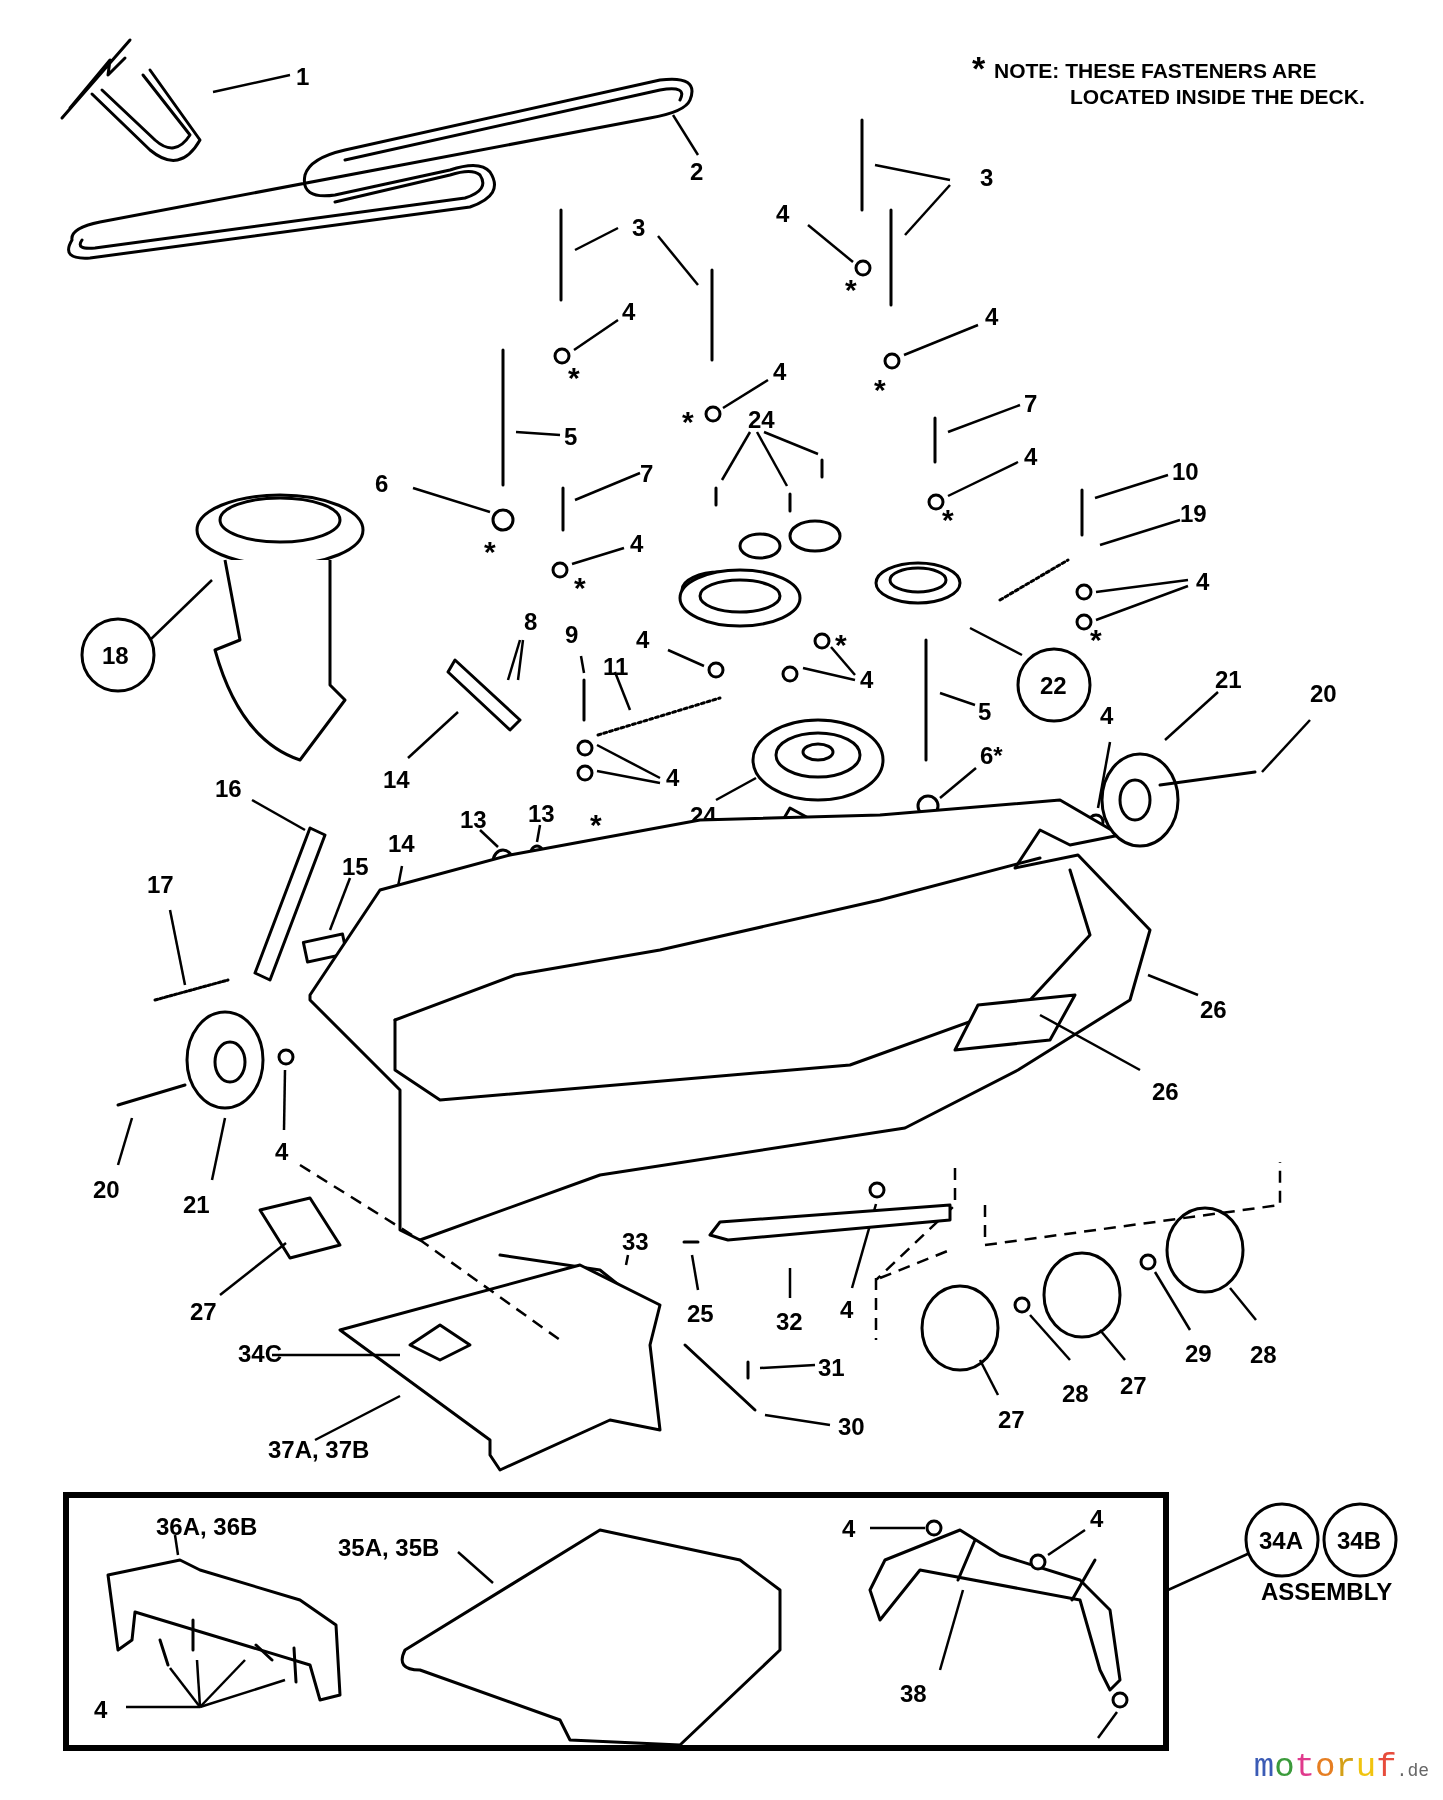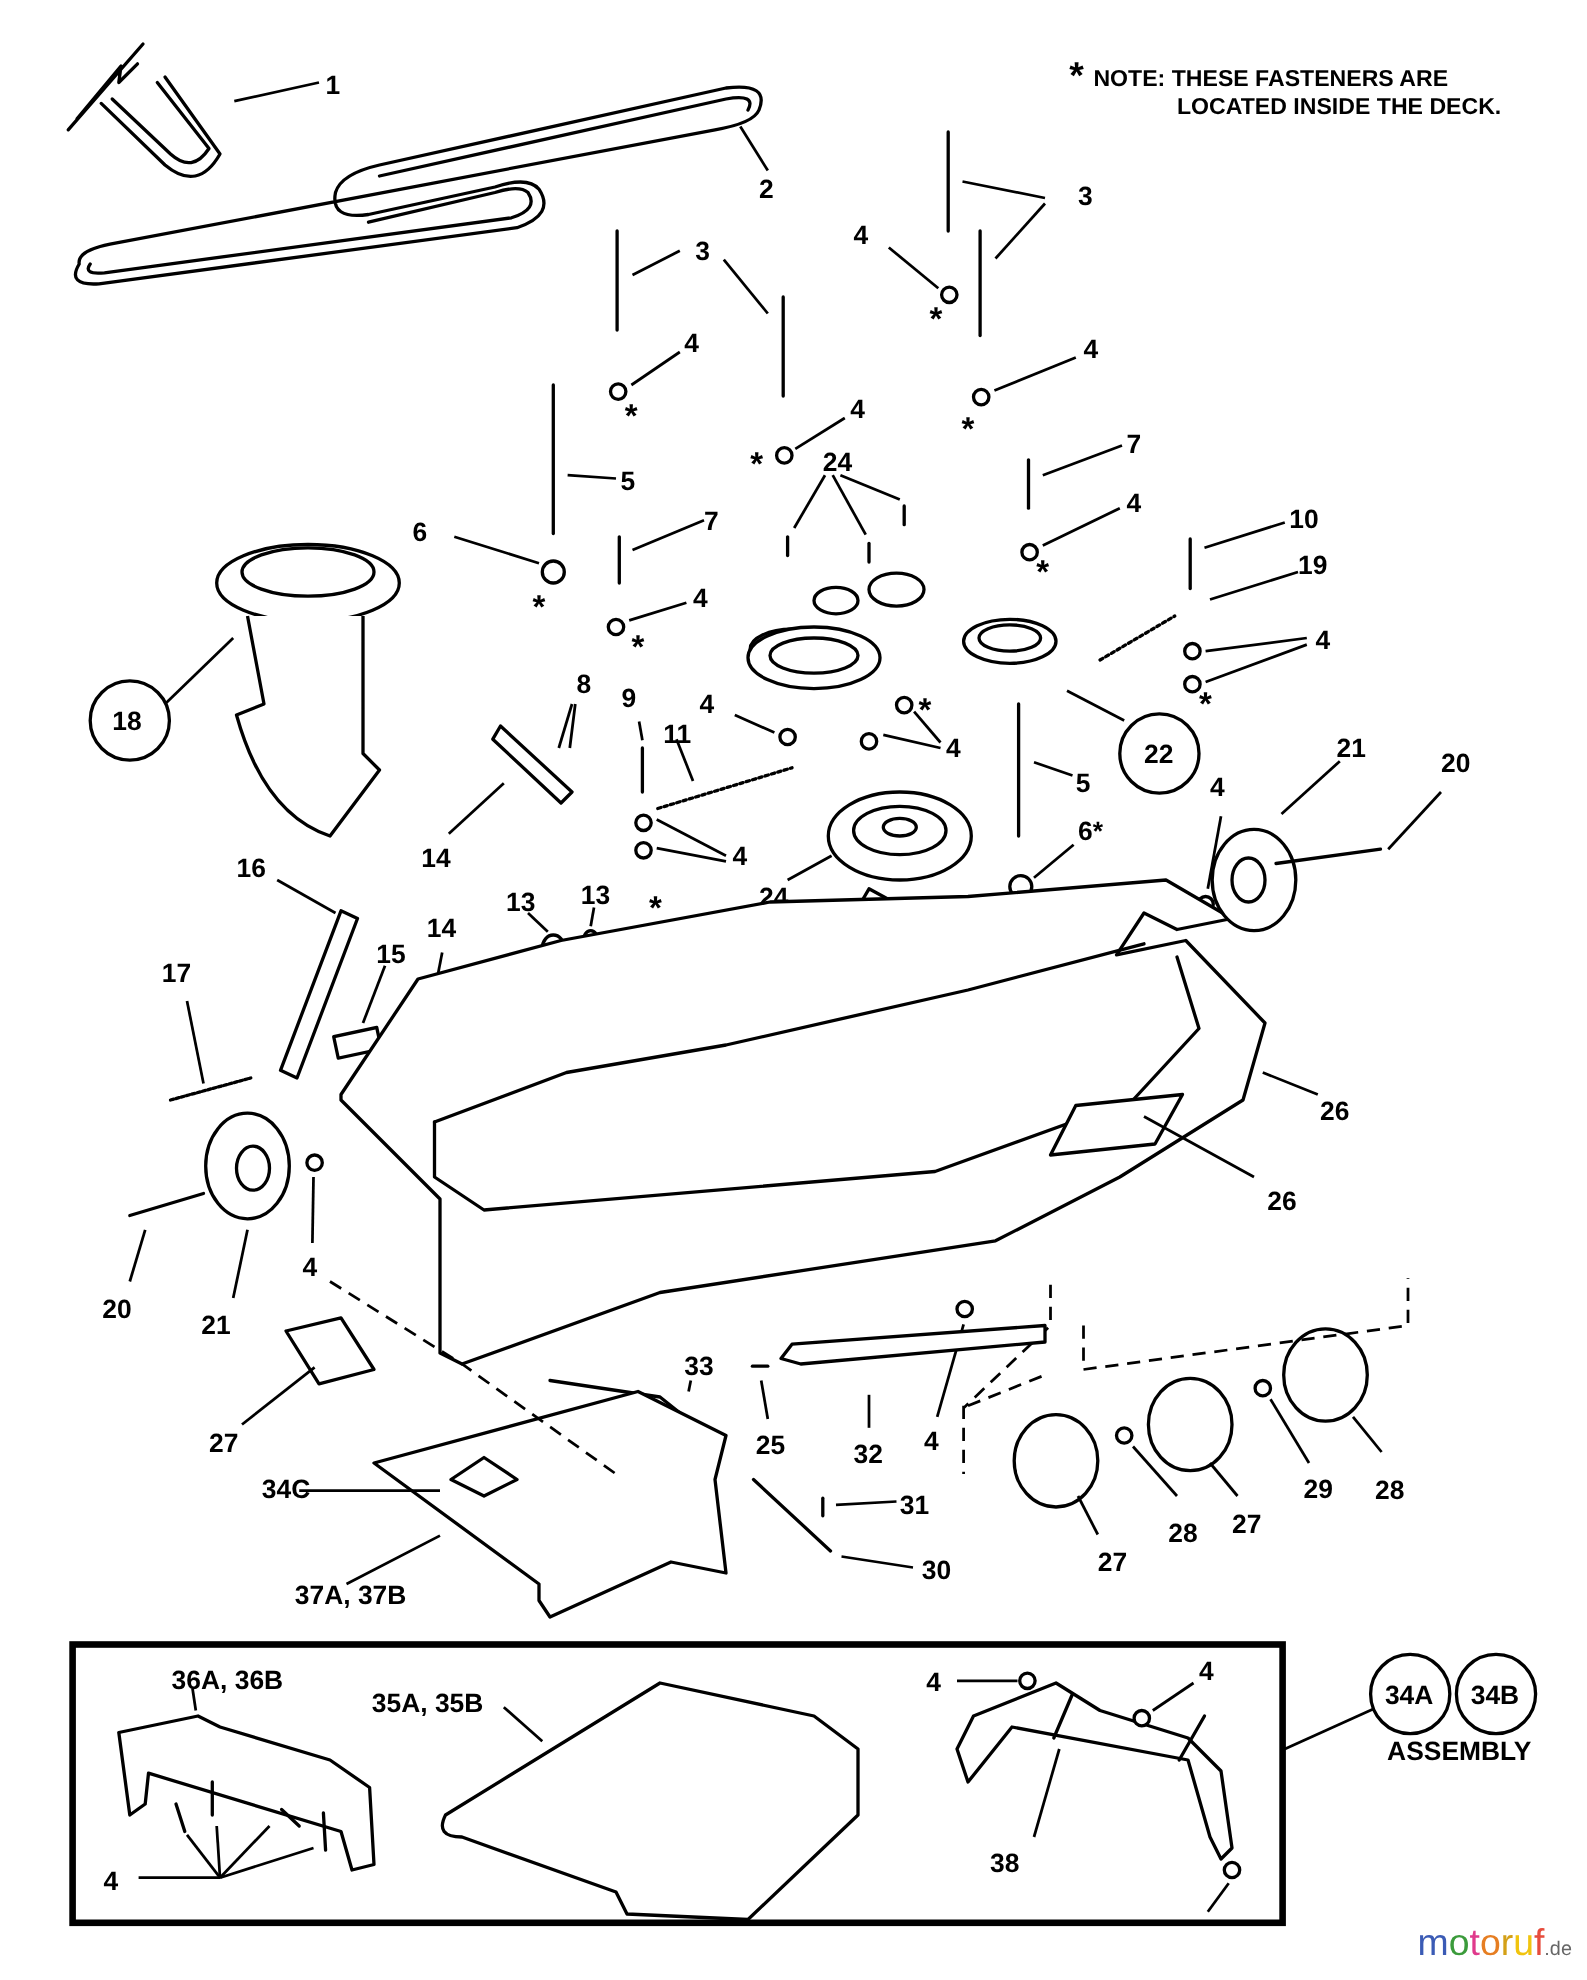--- a/index.html
+++ b/index.html
@@ -4,21 +4,21 @@
 <style>
   html,body{margin:0;padding:0;background:#fff;}
   body{width:1443px;height:1800px;position:relative;overflow:hidden;font-family:"Liberation Sans",sans-serif;}
   svg#diagram{position:absolute;left:0;top:0;}
   .lbl{font-family:"Liberation Sans",sans-serif;font-weight:bold;font-size:24px;fill:#000;}
   .note{font-family:"Liberation Sans",sans-serif;font-weight:bold;font-size:21px;fill:#000;}
   .part{fill:none;stroke:#000;stroke-width:3;stroke-linejoin:round;stroke-linecap:round;}
   .partf{fill:#fff;stroke:#000;stroke-width:3;stroke-linejoin:round;}
   .lead{stroke:#000;stroke-width:2.5;fill:none;}
   .dash{stroke:#000;stroke-width:2.5;fill:none;stroke-dasharray:12 8;}
-  .brand{position:absolute;right:14px;bottom:14px;font-family:Liberation Sans, sans-serif;font-size:34px;}
+  .brand{position:absolute;right:14px;bottom:14px;font-family:Liberation Mono, monospace;font-size:34px;}
   .brand .de{font-size:18px;color:#666;}
 </style>
 </head>
 <body>
 
 <svg id="diagram" width="1443" height="1800" viewBox="0 0 1443 1800">
 
   <g>
     <text x="972" y="80" style="font-size:34px;font-weight:bold">*</text>
     <text class="note" x="994" y="78">NOTE: THESE FASTENERS ARE</text>

